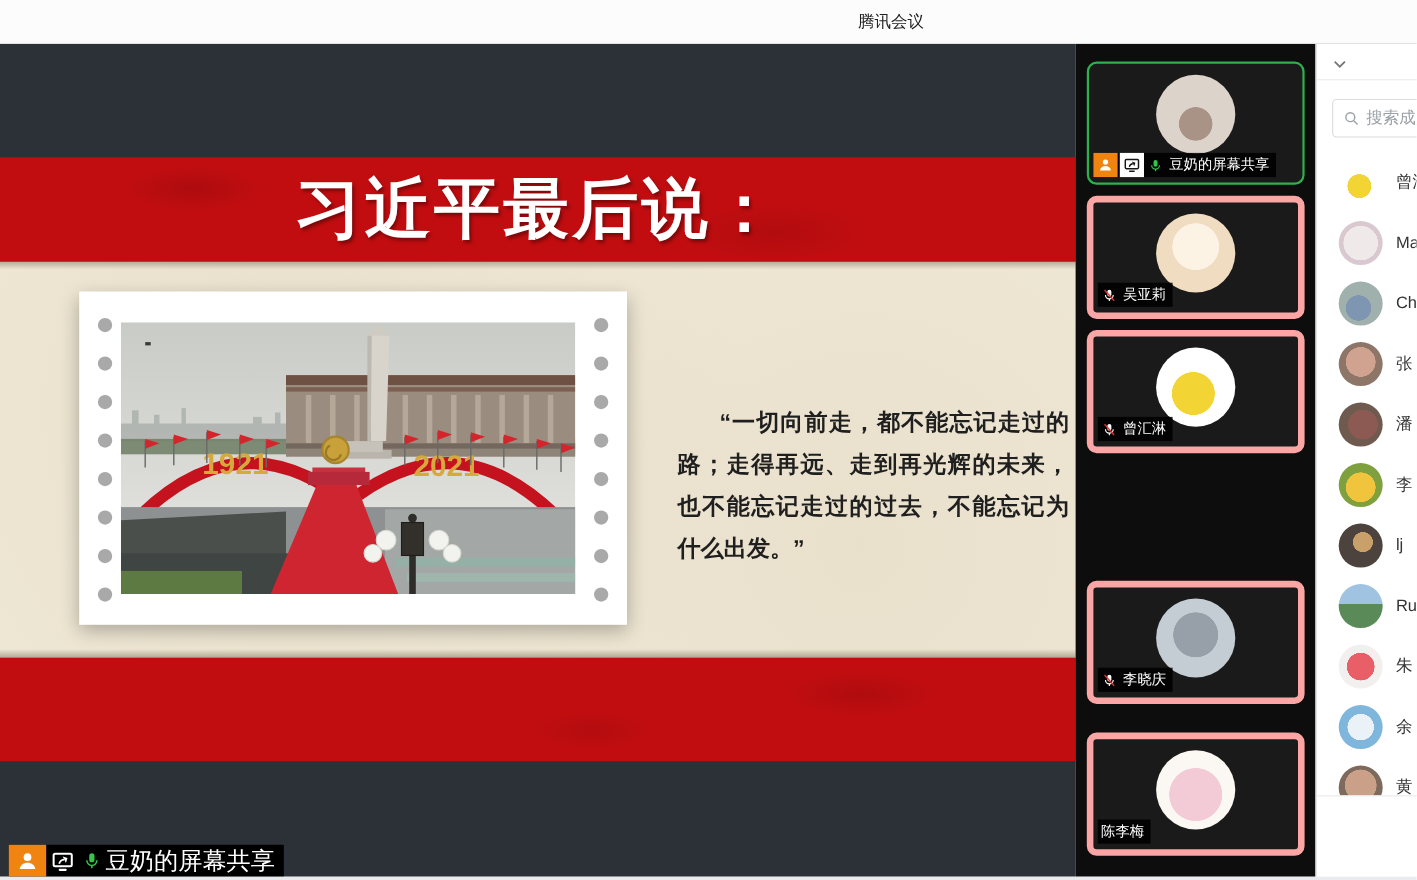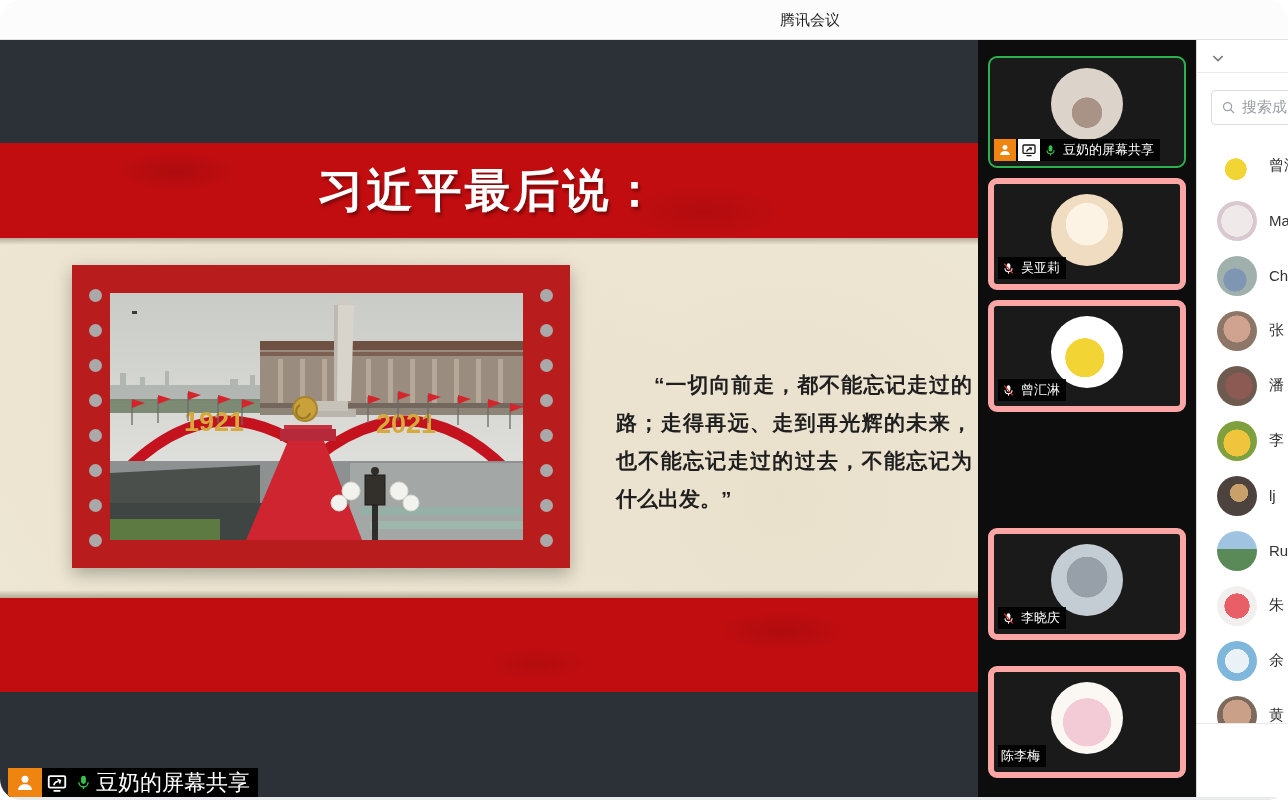--- a/index.html
+++ b/index.html
@@ -1,51 +1,51 @@
 <!DOCTYPE html>
 <html><head>
 <meta charset="utf-8">
 <style>
   * { margin:0; padding:0; box-sizing:border-box; }
   html,body { width:1288px; height:800px; overflow:hidden; background:#fff;
     font-family:"Liberation Sans", sans-serif; }
-  .window { position:relative; width:1288px; height:800px; background:#fff; overflow:hidden;border-radius:21px; }
+  .window { position:relative; width:1288px; height:800px; background:#fff; overflow:hidden; }
 
   
   .titlebar { position:absolute; left:0; top:0; width:1288px; height:40px;
     background:#fcfcfc; border-bottom:1px solid #e1e1e1; }
   .titlebar-title { position:absolute; left:810px; top:50%; transform:translate(-50%,-50%);
     font-size:15px; color:#1f1f1f; white-space:nowrap; }
 
   
   .stage { position:absolute; left:0; top:40px; width:978px; height:757px;
     background:#2c3137; overflow:hidden; }
   .band-red-top { position:absolute; left:0; top:103px; width:978px; height:95px;
     background-color:#c10d10;
     background-image:radial-gradient(ellipse 90px 30px at 18% 30%, rgba(0,0,0,.10), transparent 70%),
       radial-gradient(ellipse 120px 40px at 72% 72%, rgba(0,0,0,.08), transparent 70%);
     display:flex; align-items:center; justify-content:center; }
-  .slide-title { color:#fff; font-size:46px; font-weight:bold; letter-spacing:3px;
+  .slide-title { color:#fff; font-size:60px; font-weight:bold; letter-spacing:3px;
     text-shadow:2px 3px 3px rgba(0,0,0,.35); white-space:nowrap; }
   .band-paper { position:absolute; left:0; top:198px; width:978px; height:360px;
     background-color:#efe8d6;
     background-image:radial-gradient(circle at 28% 38%, rgba(190,170,130,.14), transparent 55%),
       radial-gradient(circle at 80% 72%, rgba(190,170,130,.12), transparent 50%); }
   .band-paper::before { content:""; position:absolute; left:0; top:0; width:100%; height:7px;
     background:linear-gradient(rgba(60,40,30,.30), transparent); }
   .band-paper::after { content:""; position:absolute; left:0; bottom:0; width:100%; height:8px;
     background:linear-gradient(transparent, rgba(90,75,50,.40)); }
   .band-red-bottom { position:absolute; left:0; top:558px; width:978px; height:94px;
     background-color:#c10d10;
     background-image:radial-gradient(ellipse 100px 30px at 80% 35%, rgba(0,0,0,.09), transparent 70%),
       radial-gradient(ellipse 80px 26px at 55% 70%, rgba(0,0,0,.07), transparent 70%); }
 
   
   .film { position:absolute; left:72px; top:225px; width:498px; height:303px;
-    background:#b91c1c; box-shadow:0 6px 16px rgba(0,0,0,.28); }
+    background:#ffffff; box-shadow:0 6px 16px rgba(0,0,0,.28); }
   .holes { position:absolute; top:24px; display:flex; flex-direction:column; gap:22px; }
   .holes.left { left:17px; } .holes.right { left:468px; }
   .holes i { width:13px; height:13px; border-radius:50%; background:#a9a9a9; }
   .photo { position:absolute; left:38px; top:28px; width:413px; height:247px; display:block; }
 
   
   .quote { position:absolute; left:616px; top:326px; width:356px;
     font-size:21px; font-weight:bold; color:#1f1f1f; line-height:38px;
     text-indent:38px; text-align:justify; }
 

